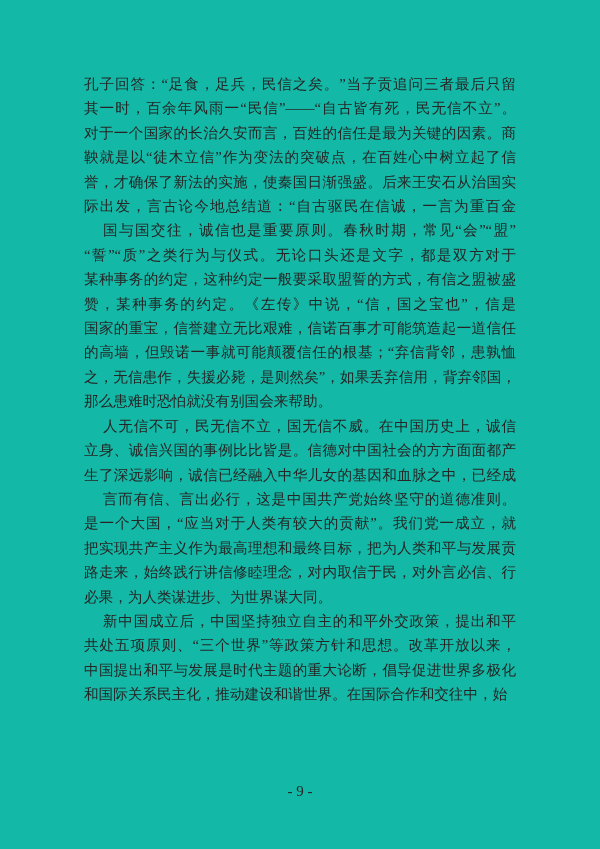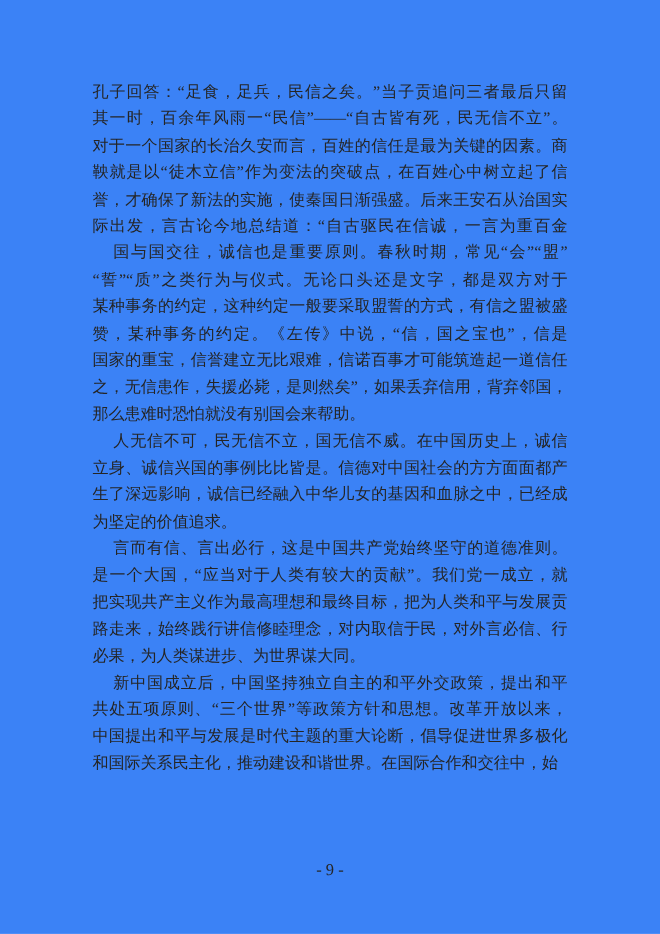--- a/index.html
+++ b/index.html
@@ -4,21 +4,21 @@
 <style>
   html, body {
     margin: 0;
     padding: 0;
     background: #ffffff;
   }
   .page {
     position: relative;
     width: 600px;
     height: 849px;
-    background: #3b82f6;
+    background: #14b8a6;
     overflow: hidden;
   }
   .text-block {
     position: absolute;
     left: 84px;
     top: 72px;
     width: 432px;
   }
   .line {
     font-family: "Liberation Serif", "DejaVu Serif", serif;
@@ -59,26 +59,26 @@
       <div class="line">其一时，百余年风雨一“民信”——“自古皆有死，民无信不立”。</div>
       <div class="line">对于一个国家的长治久安而言，百姓的信任是最为关键的因素。商</div>
       <div class="line">鞅就是以“徒木立信”作为变法的突破点，在百姓心中树立起了信</div>
       <div class="line">誉，才确保了新法的实施，使秦国日渐强盛。后来王安石从治国实</div>
       <div class="line para-end">际出发，言古论今地总结道：“自古驱民在信诚，一言为重百金轻。”</div>
       <div class="line indent">国与国交往，诚信也是重要原则。春秋时期，常见“会”“盟”</div>
       <div class="line">“誓”“质”之类行为与仪式。无论口头还是文字，都是双方对于</div>
       <div class="line">某种事务的约定，这种约定一般要采取盟誓的方式，有信之盟被盛</div>
       <div class="line">赞，某种事务的约定。《左传》中说，“信，国之宝也”，信是</div>
       <div class="line">国家的重宝，信誉建立无比艰难，信诺百事才可能筑造起一道信任</div>
+      <div class="line">的高墙，但毁诺一事就可能颠覆信任的根基；“弃信背邻，患孰恤</div>
       <div class="line">之，无信患作，失援必毙，是则然矣”，如果丢弃信用，背弃邻国，</div>
       <div class="line para-end">那么患难时恐怕就没有别国会来帮助。</div>
       <div class="line indent">人无信不可，民无信不立，国无信不威。在中国历史上，诚信</div>
       <div class="line">立身、诚信兴国的事例比比皆是。信德对中国社会的方方面面都产</div>
       <div class="line">生了深远影响，诚信已经融入中华儿女的基因和血脉之中，已经成</div>
-      <div class="line para-end">为坚定的价值追求。</div>
       <div class="line indent">言而有信、言出必行，这是中国共产党始终坚守的道德准则。</div>
       <div class="line">是一个大国，“应当对于人类有较大的贡献”。我们党一成立，就</div>
       <div class="line">把实现共产主义作为最高理想和最终目标，把为人类和平与发展贡</div>
       <div class="line">路走来，始终践行讲信修睦理念，对内取信于民，对外言必信、行</div>
       <div class="line para-end">必果，为人类谋进步、为世界谋大同。</div>
       <div class="line indent">新中国成立后，中国坚持独立自主的和平外交政策，提出和平</div>
       <div class="line">共处五项原则、“三个世界”等政策方针和思想。改革开放以来，</div>
       <div class="line">中国提出和平与发展是时代主题的重大论断，倡导促进世界多极化</div>
       <div class="line para-end">和国际关系民主化，推动建设和谐世界。在国际合作和交往中，始</div>
     </div>

